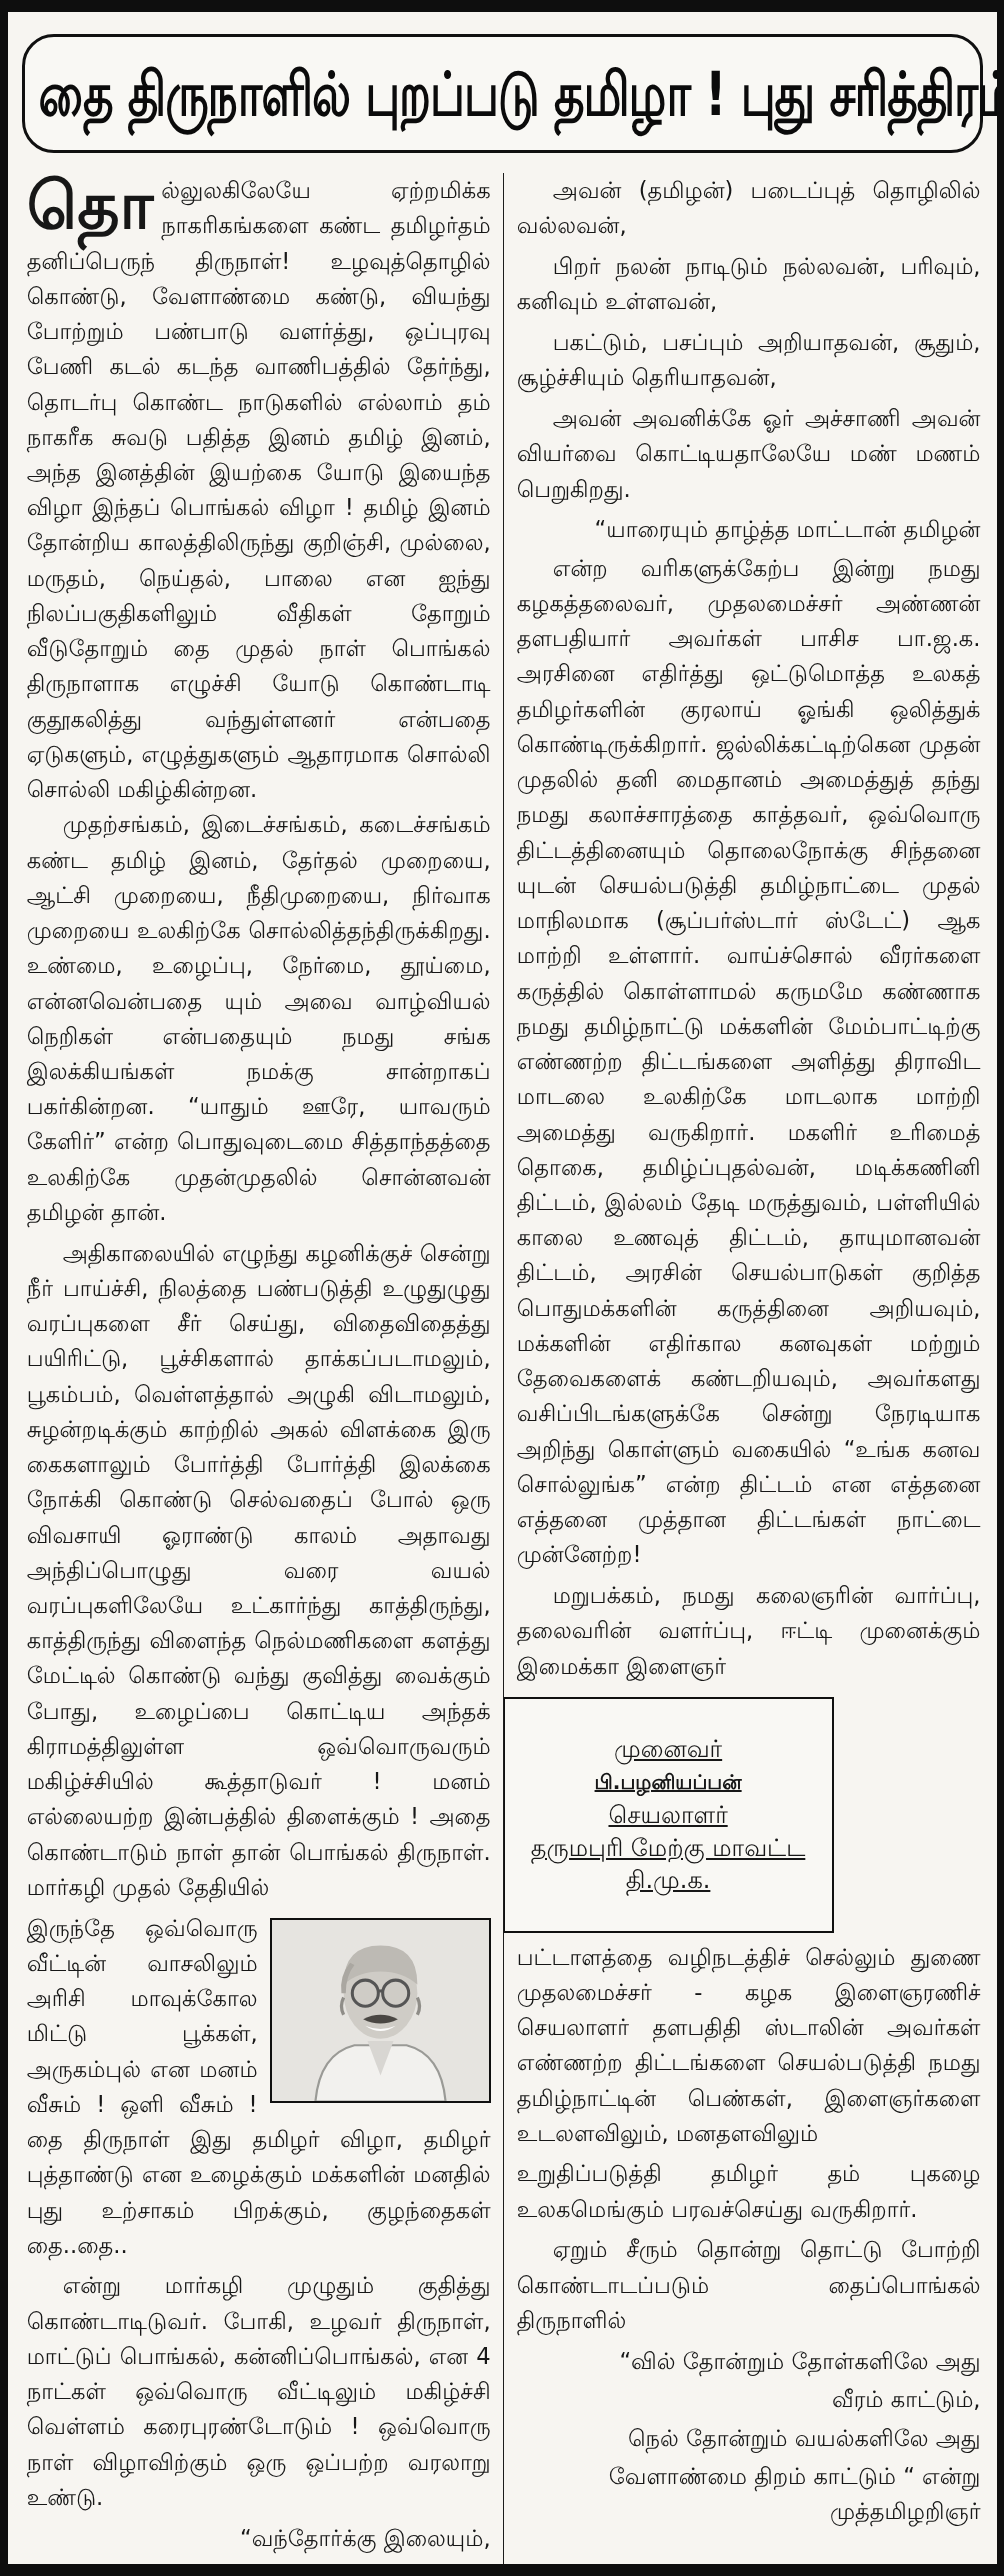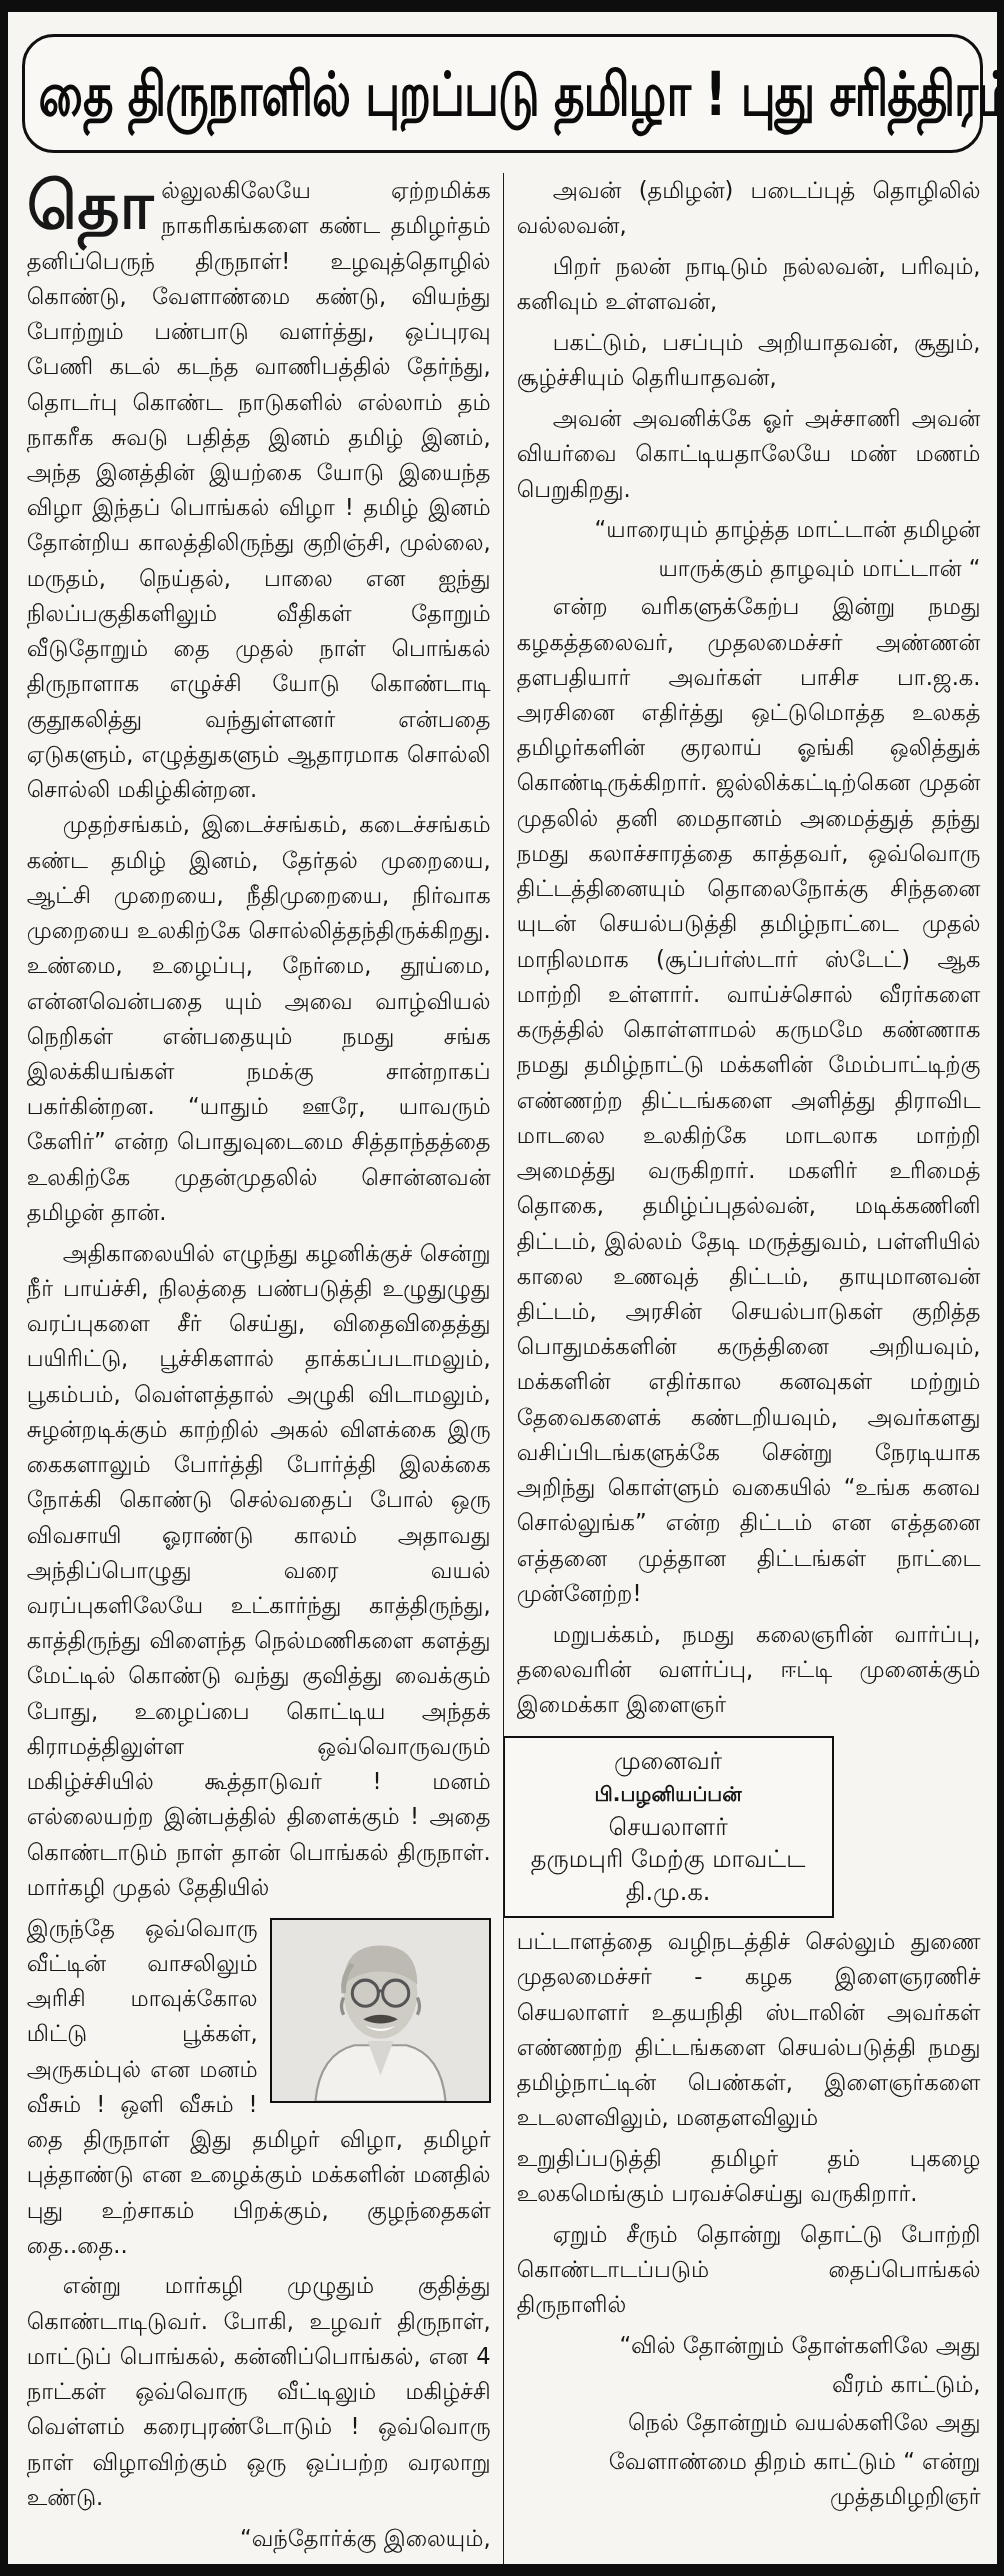--- a/index.html
+++ b/index.html
@@ -72,30 +72,31 @@
     float:right;
     width:221px;height:185px;
     box-sizing:border-box;
     border:2.8px solid #101010;
     margin:7.7px 0 6.6px 12px;
     background:#ededea;
   }
   .photo-float svg{display:block;width:100%;height:100%;}
   .caption-float{
     float:left;
-    width:330px;height:182px;
+    width:330px;height:236px;
     box-sizing:border-box;
     border:2.8px solid #101010;
     border-left-width:1.7px;
     margin:7.7px 14.3px 6.6px -13.2px;
     background:#f9f8f4;
     display:flex;flex-direction:column;
     justify-content:center;align-items:center;
     text-align:center;
     line-height:1.35;
+    text-decoration:underline;
   }
   .caption-float .cap{font-size:24px;}
   .caption-float .cap-name{font-size:20px;font-weight:900;margin:3.3px 0;}
 </style>
 </head>
 <body>
 
 <div class="page">
 
   <div class="masthead">
@@ -133,32 +134,31 @@
       <p class="verse">வருவோர்க்கு உலையும் “</p>
 
     </div>
 
     <div class="col col-right">
       <p class="para">அவன் (தமிழன்) படைப்புத் தொழிலில் வல்லவன்,</p>
       <p class="para">பிறர் நலன் நாடிடும் நல்லவன், பரிவும், கனிவும் உள்ளவன்,</p>
       <p class="para">பகட்டும், பசப்பும் அறியாதவன், சூதும், சூழ்ச்சியும் தெரியாதவன்,</p>
       <p class="para">அவன் அவனிக்கே ஓர் அச்சாணி அவன் வியர்வை கொட்டியதாலேயே மண் மணம் பெறுகிறது.</p>
       <p class="verse">“யாரையும் தாழ்த்த மாட்டான் தமிழன்</p>
-      <p class="verse">யாருக்கும் தாழவும் மாட்டான் “</p>
       <p class="para">என்ற வரிகளுக்கேற்ப இன்று நமது கழகத்தலைவர், முதலமைச்சர் அண்ணன் தளபதியார் அவர்கள் பாசிச பா.ஜ.க. அரசினை எதிர்த்து ஒட்டுமொத்த உலகத் தமிழர்களின் குரலாய் ஓங்கி ஒலித்துக் கொண்டிருக்கிறார். ஜல்லிக்கட்டிற்கென முதன் முதலில் தனி மைதானம் அமைத்துத் தந்து நமது கலாச்சாரத்தை காத்தவர், ஒவ்வொரு திட்டத்தினையும் தொலைநோக்கு சிந்தனை யுடன் செயல்படுத்தி தமிழ்நாட்டை முதல் மாநிலமாக (சூப்பர்ஸ்டார் ஸ்டேட்) ஆக மாற்றி உள்ளார். வாய்ச்சொல் வீரர்களை கருத்தில் கொள்ளாமல் கருமமே கண்ணாக நமது தமிழ்நாட்டு மக்களின் மேம்பாட்டிற்கு எண்ணற்ற திட்டங்களை அளித்து திராவிட மாடலை உலகிற்கே மாடலாக மாற்றி அமைத்து வருகிறார். மகளிர் உரிமைத் தொகை, தமிழ்ப்புதல்வன், மடிக்கணினி திட்டம், இல்லம் தேடி மருத்துவம், பள்ளியில் காலை உணவுத் திட்டம், தாயுமானவன் திட்டம், அரசின் செயல்பாடுகள் குறித்த பொதுமக்களின் கருத்தினை அறியவும், மக்களின் எதிர்கால கனவுகள் மற்றும் தேவைகளைக் கண்டறியவும், அவர்களது வசிப்பிடங்களுக்கே சென்று நேரடியாக அறிந்து கொள்ளும் வகையில் “உங்க கனவ சொல்லுங்க” என்ற திட்டம் என எத்தனை எத்தனை முத்தான திட்டங்கள் நாட்டை முன்னேற்ற!</p>
       <p class="para">மறுபக்கம், நமது கலைஞரின் வார்ப்பு, தலைவரின் வளர்ப்பு, ஈட்டி முனைக்கும் இமைக்கா இளைஞர்</p>
 
       <div class="caption-float">
         <span class="cap">முனைவர்</span>
         <span class="cap cap-name">பி.பழனியப்பன்</span>
         <span class="cap">செயலாளர்</span>
         <span class="cap">தருமபுரி மேற்கு மாவட்ட</span>
         <span class="cap">தி.மு.க.</span>
       </div>
-      <p class="para noindent">பட்டாளத்தை வழிநடத்திச் செல்லும் துணை முதலமைச்சர் - கழக இளைஞரணிச் செயலாளர் உதயநிதி ஸ்டாலின் அவர்கள் எண்ணற்ற திட்டங்களை செயல்படுத்தி நமது தமிழ்நாட்டின் பெண்கள், இளைஞர்களை உடலளவிலும், மனதளவிலும்</p>
+      <p class="para noindent">பட்டாளத்தை வழிநடத்திச் செல்லும் துணை முதலமைச்சர் - கழக இளைஞரணிச் செயலாளர் தளபதிதி ஸ்டாலின் அவர்கள் எண்ணற்ற திட்டங்களை செயல்படுத்தி நமது தமிழ்நாட்டின் பெண்கள், இளைஞர்களை உடலளவிலும், மனதளவிலும்</p>
       <p class="para noindent">உறுதிப்படுத்தி தமிழர் தம் புகழை உலகமெங்கும் பரவச்செய்து வருகிறார்.</p>
 
       <p class="para">ஏறும் சீரும் தொன்று தொட்டு போற்றி கொண்டாடப்படும் தைப்பொங்கல் திருநாளில்</p>
       <p class="verse">“வில் தோன்றும் தோள்களிலே அது</p>
       <p class="verse">வீரம் காட்டும்,</p>
       <p class="verse">நெல் தோன்றும் வயல்களிலே அது</p>
       <p class="verse">வேளாண்மை திறம் காட்டும் “ என்று முத்தமிழறிஞர்</p>
 
     </div>
 

